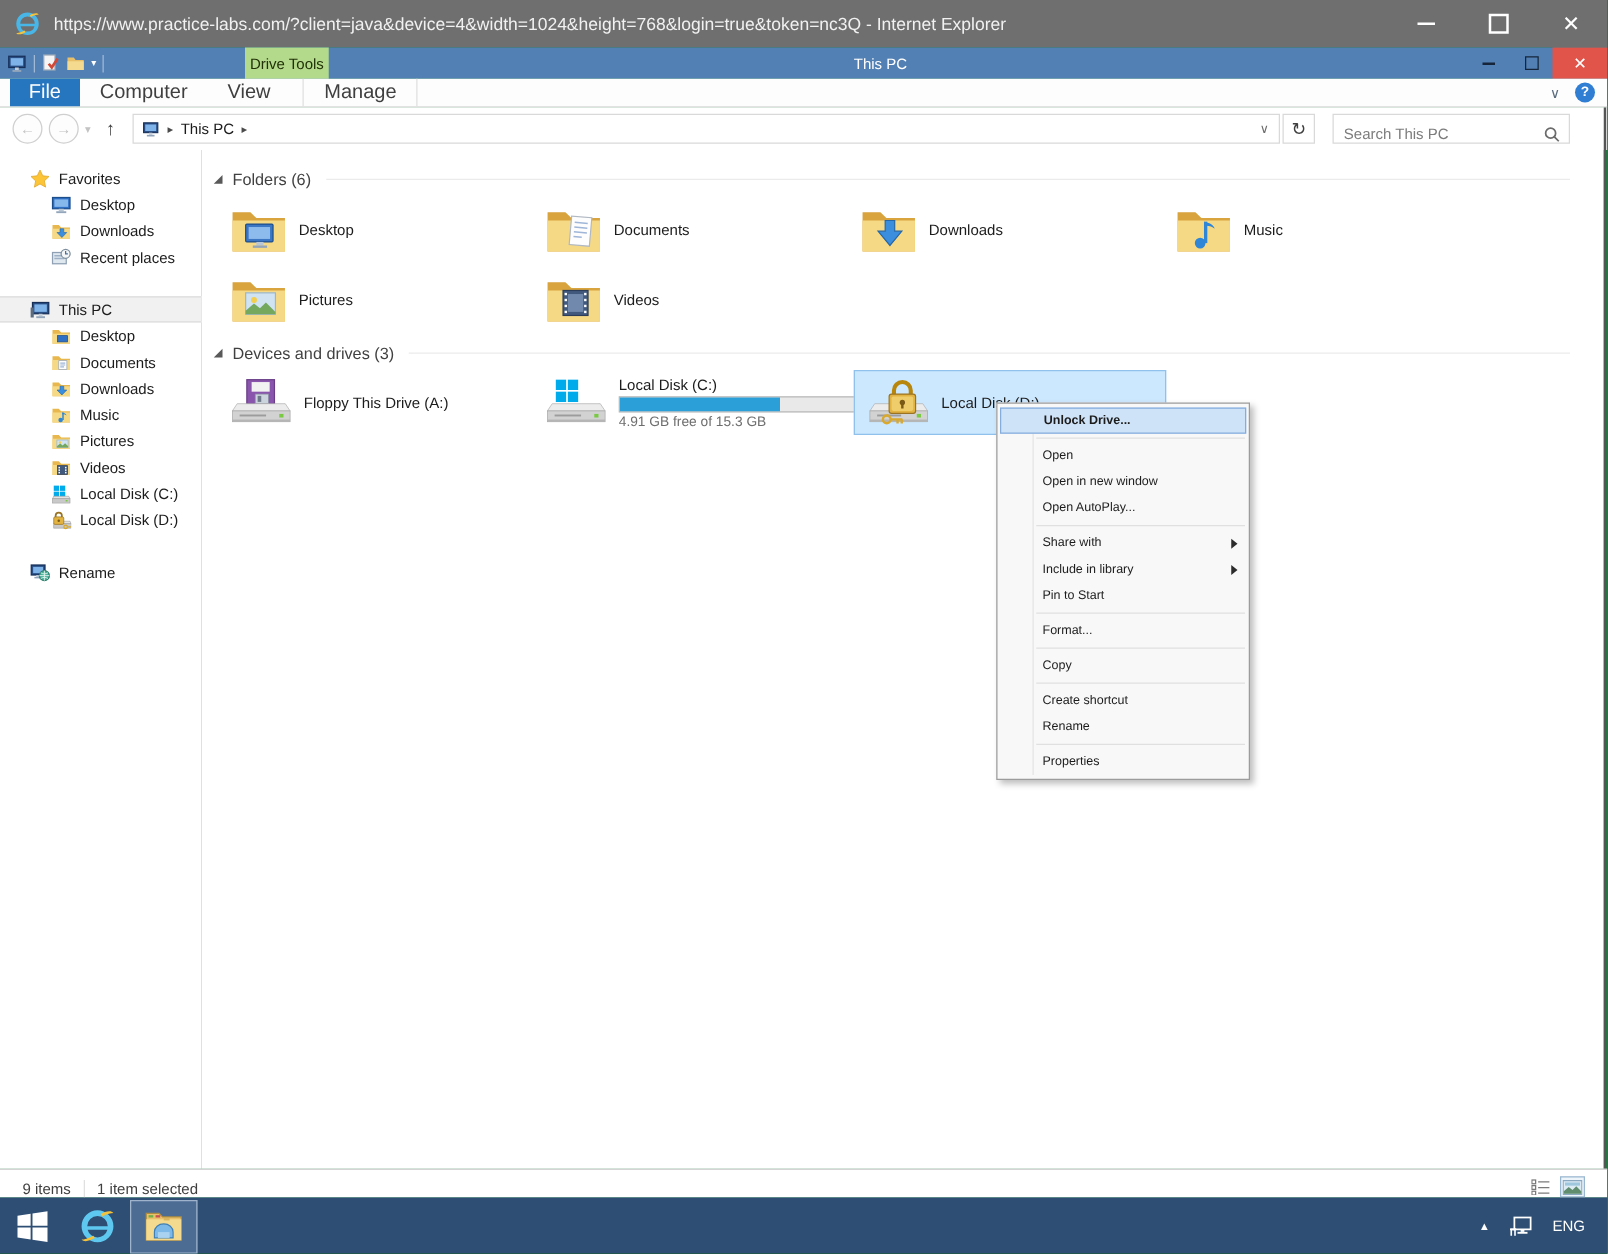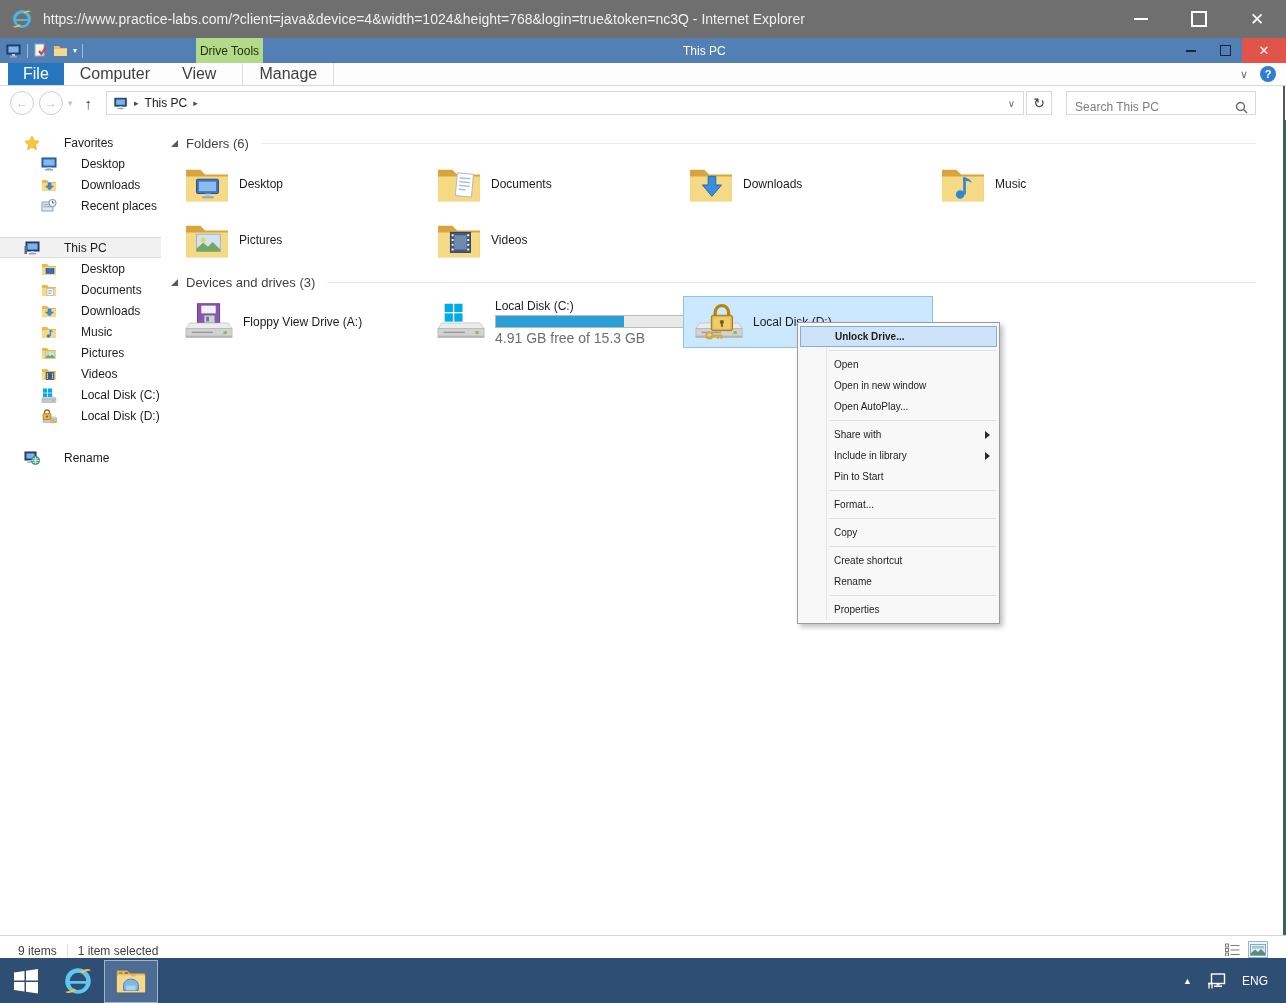--- a/index.html
+++ b/index.html
@@ -61,39 +61,39 @@
     display:flex;align-items:center;justify-content:center;color:#3f3f3f;font-size:14px;background:#fff;}
   #search-box{margin-left:14px;width:190px;height:24px;border:1px solid #d9d9d9;box-sizing:border-box;
     display:flex;align-items:flex-end;background:#fff;}
   #search-input{border:none;outline:none;flex:1;font-size:12px;padding:0 0 0 8px;color:#333;
     font-family:"Liberation Sans",sans-serif;background:transparent;}
   #search-input::placeholder{color:#7c7c7c;opacity:1;}
   #search-icon{padding-right:7px;display:flex;}
 
   
   #sidebar{left:0;top:120px;width:161px;height:815px;background:#fff;padding-top:12px;box-sizing:border-box;}
-  .srow{height:21px;display:flex;align-items:center;gap:24px;padding-left:24px;font-size:12px;color:#1c1c1c;
+  .srow{height:21px;display:flex;align-items:center;gap:7px;padding-left:24px;font-size:12px;color:#1c1c1c;
     box-sizing:border-box;white-space:nowrap;}
   .srow.child{padding-left:41px;}
   .srow.sel{background:#f1f1f1;border-top:1px solid #dcdcdc;border-bottom:1px solid #dcdcdc;}
   .sspacer{height:21px;}
   .sico{width:16px;height:16px;flex:0 0 16px;}
 
   
   #content{left:161px;top:120px;width:1122px;height:815px;background:#fff;}
   .ghead{position:absolute;left:10px;width:1085px;height:18px;display:flex;align-items:center;gap:8px;
     font-size:13px;color:#414141;}
   .gtri{width:0;height:0;border-bottom:7px solid #595959;border-left:7px solid transparent;}
   .gline{flex:1;height:1px;background:#ebebeb;margin-left:4px;}
   .tile{position:absolute;width:244px;height:52px;display:flex;align-items:center;gap:9px;box-sizing:border-box;}
   .tile .lbl{font-size:12px;color:#1c1c1c;white-space:nowrap;}
   .dcol{display:flex;flex-direction:column;justify-content:center;gap:2px;}
   .cap{width:190px;height:13px;border:1px solid #b9b9b9;background:#e9e9e9;box-sizing:border-box;}
   .cap-fill{height:100%;background:#2a9fd8;}
-  .freetext{font-size:14px;color:#6e6e6e;}
+  .freetext{font-size:11px;color:#6e6e6e;}
   #tile-d{background:#cce8ff;border:1px solid #8fc1ec;padding-left:10px;width:250px;}
   #right-edge{left:1283px;top:86px;width:2px;height:872px;background:#555;}
 
   
   #ctx{left:797px;top:322px;width:201px;background:#f8f8f8;border:1px solid #9c9c9c;
     box-shadow:3px 3px 5px rgba(0,0,0,.25);padding:3px 0;z-index:20;}
   #ctx:before{content:"";position:absolute;left:28px;top:3px;bottom:3px;width:1px;background:#e4e4e4;}
   .mi{height:21px;line-height:21px;padding-left:36px;font-size:10px;color:#1c1c1c;position:relative;white-space:nowrap;}
   .mi.hl{background:#cfe3f8;border:1px solid #84acdd;margin:0 2px;padding-left:34px;height:21px;
     line-height:19px;box-sizing:border-box;font-weight:bold;}
@@ -447,21 +447,21 @@
         <rect x="14" y="2" width="23" height="20" fill="#8a55ad" stroke="#6a3e87"></rect>
         <rect x="18" y="4" width="15" height="8" fill="#f2f2f2"></rect>
         <rect x="21" y="14" width="11" height="8" fill="#cbd3dd" stroke="#8a93a2" stroke-width="0.6"></rect>
           <rect x="23" y="15.5" width="3" height="5" fill="#6e7a89"></rect>
         <polygon points="6,22 46,22 50,28 2,28" fill="#ececec" stroke="#b0b0b0" stroke-width="0.6"></polygon>
         <rect x="2" y="28" width="48" height="9" fill="#d2d2d2" stroke="#a8a8a8" stroke-width="0.6"></rect>
         <rect x="8" y="31" width="22" height="1.6" fill="#9c9c9c"></rect>
           <rect x="41" y="30.5" width="3.5" height="3" fill="#7ac943"></rect>
         <rect x="2" y="35.2" width="48" height="1.8" fill="#b5b5b5"></rect>
       </svg>
-      <span class="lbl">Floppy View Drive (A:)</span>
+      <span class="lbl">Floppy This Drive (A:)</span>
     </div>
 
     <div class="tile" style="left:275px;top:176px;width:250px;">
       <svg width="50" height="42" viewBox="0 0 52 42">
         <rect x="9" y="2" width="8.6" height="8.6" fill="#00abec"></rect>
           <rect x="19" y="2" width="8.6" height="8.6" fill="#00abec"></rect>
         <rect x="9" y="12" width="8.6" height="8.6" fill="#00abec"></rect>
           <rect x="19" y="12" width="8.6" height="8.6" fill="#00abec"></rect>
         <polygon points="6,22 46,22 50,28 2,28" fill="#ececec" stroke="#b0b0b0" stroke-width="0.6"></polygon>
         <rect x="2" y="28" width="48" height="9" fill="#d2d2d2" stroke="#a8a8a8" stroke-width="0.6"></rect>

